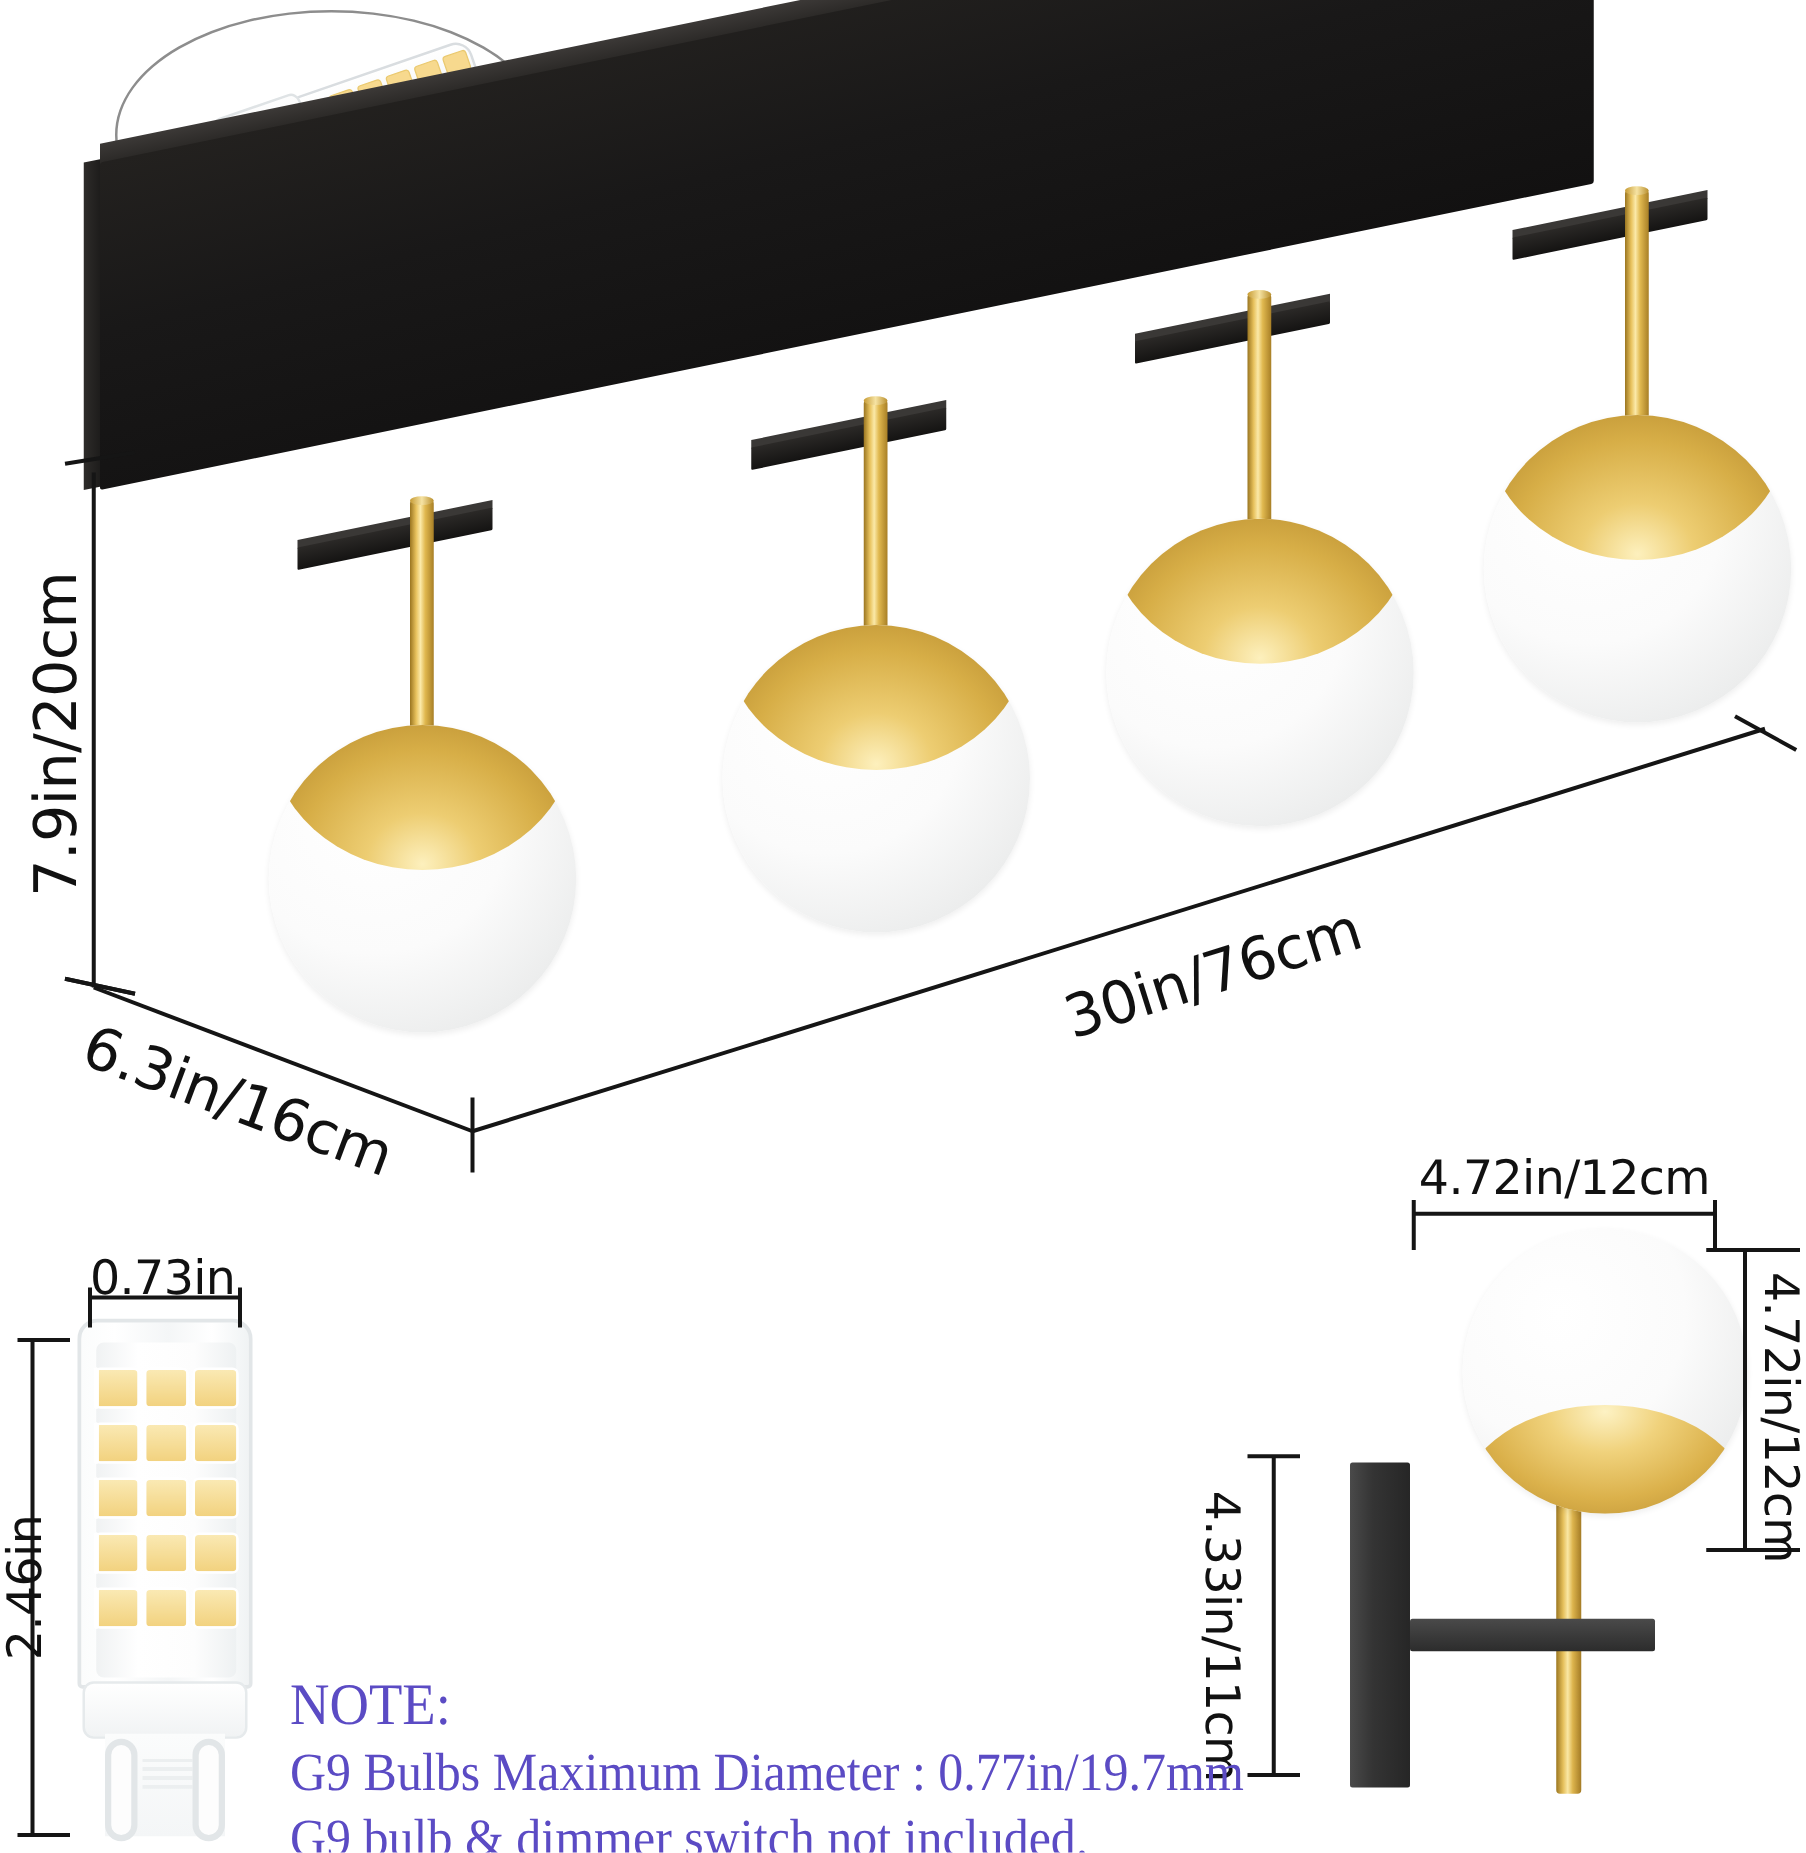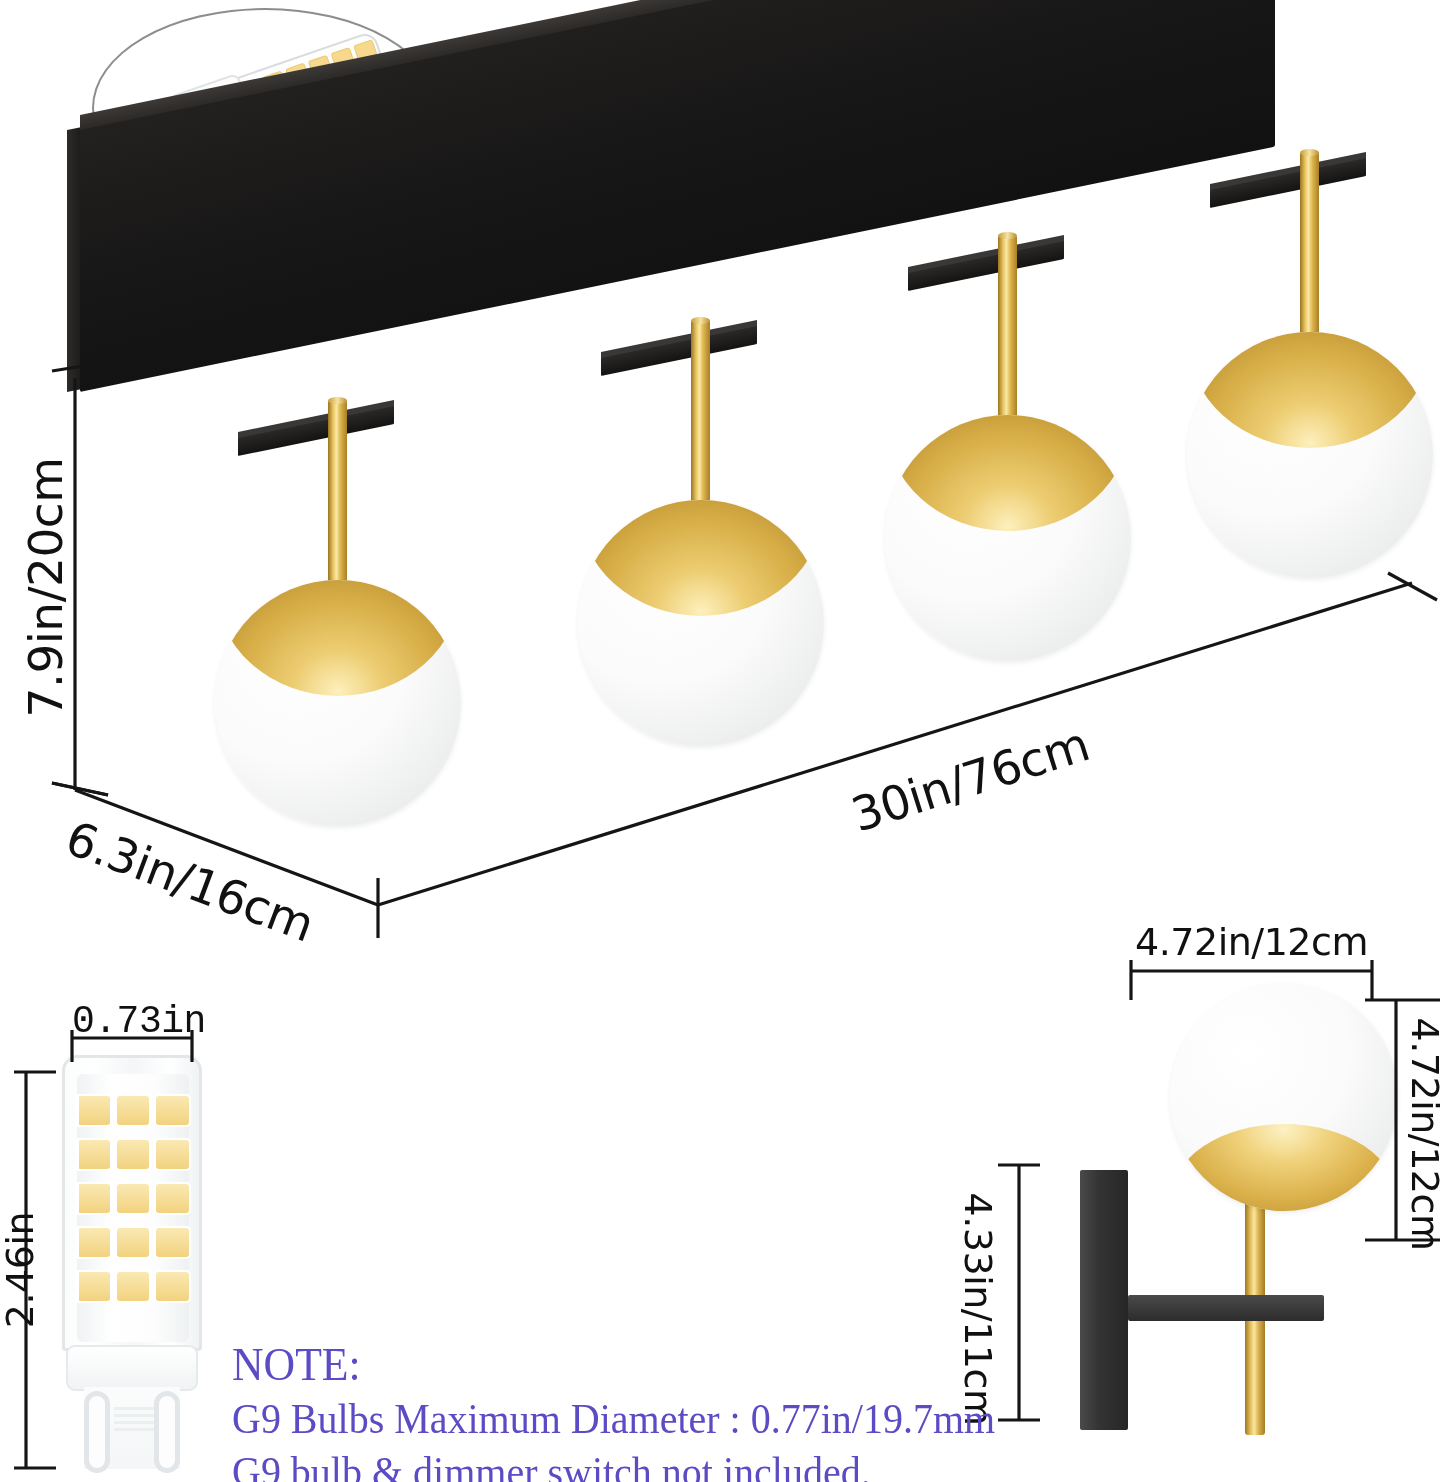--- a/index.html
+++ b/index.html
@@ -391,21 +391,21 @@
     </g>
   </svg>
 
   <div class="dim" style="left:-85px;top:560px;width:260px;text-align:center;font-size:47px;
               transform:rotate(-90deg);">7.9in/20cm</div>
 
   <div class="dim" style="left:78px;top:810px;font-size:47px;transform:rotate(20.5deg);transform-origin:left top;">6.3in/16cm</div>
 
   <div class="dim" style="left:845px;top:790px;font-size:47px;transform:rotate(-17.5deg);transform-origin:left top;">30in/76cm</div>
 
-  <div class="dim" style="left:72px;top:1000px;width:120px;text-align:left;font-size:38px;font-family:Liberation Mono, monospace;">0.73in</div>
+  <div class="dim" style="left:72px;top:1000px;width:120px;text-align:left;font-size:38px;">0.73in</div>
 
   <div class="dim" style="left:-80px;top:1248px;width:200px;text-align:center;font-size:38px;
               transform:rotate(-90deg);">2.46in</div>
 
   <div class="dim" style="left:1131px;top:920px;width:241px;text-align:center;font-size:38px;">4.72in/12cm</div>
 
   <div class="dim" style="left:1300px;top:1112px;width:250px;text-align:center;font-size:38px;
               transform:rotate(90deg);">4.72in/12cm</div>
 
   <div class="dim" style="left:845px;top:1287px;width:265px;text-align:center;font-size:38px;

